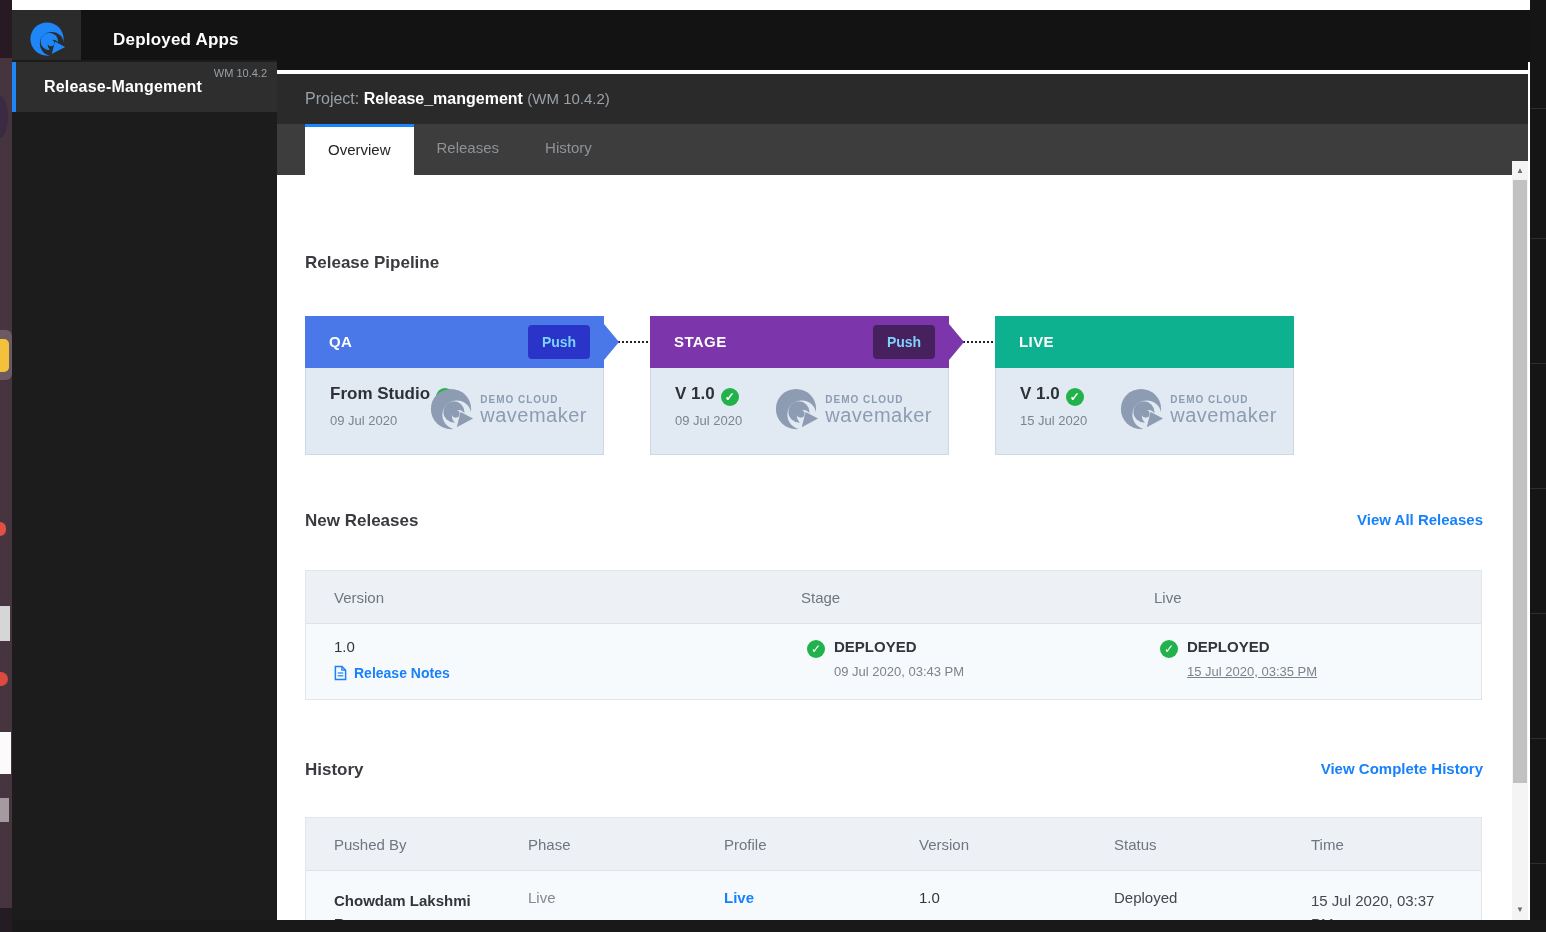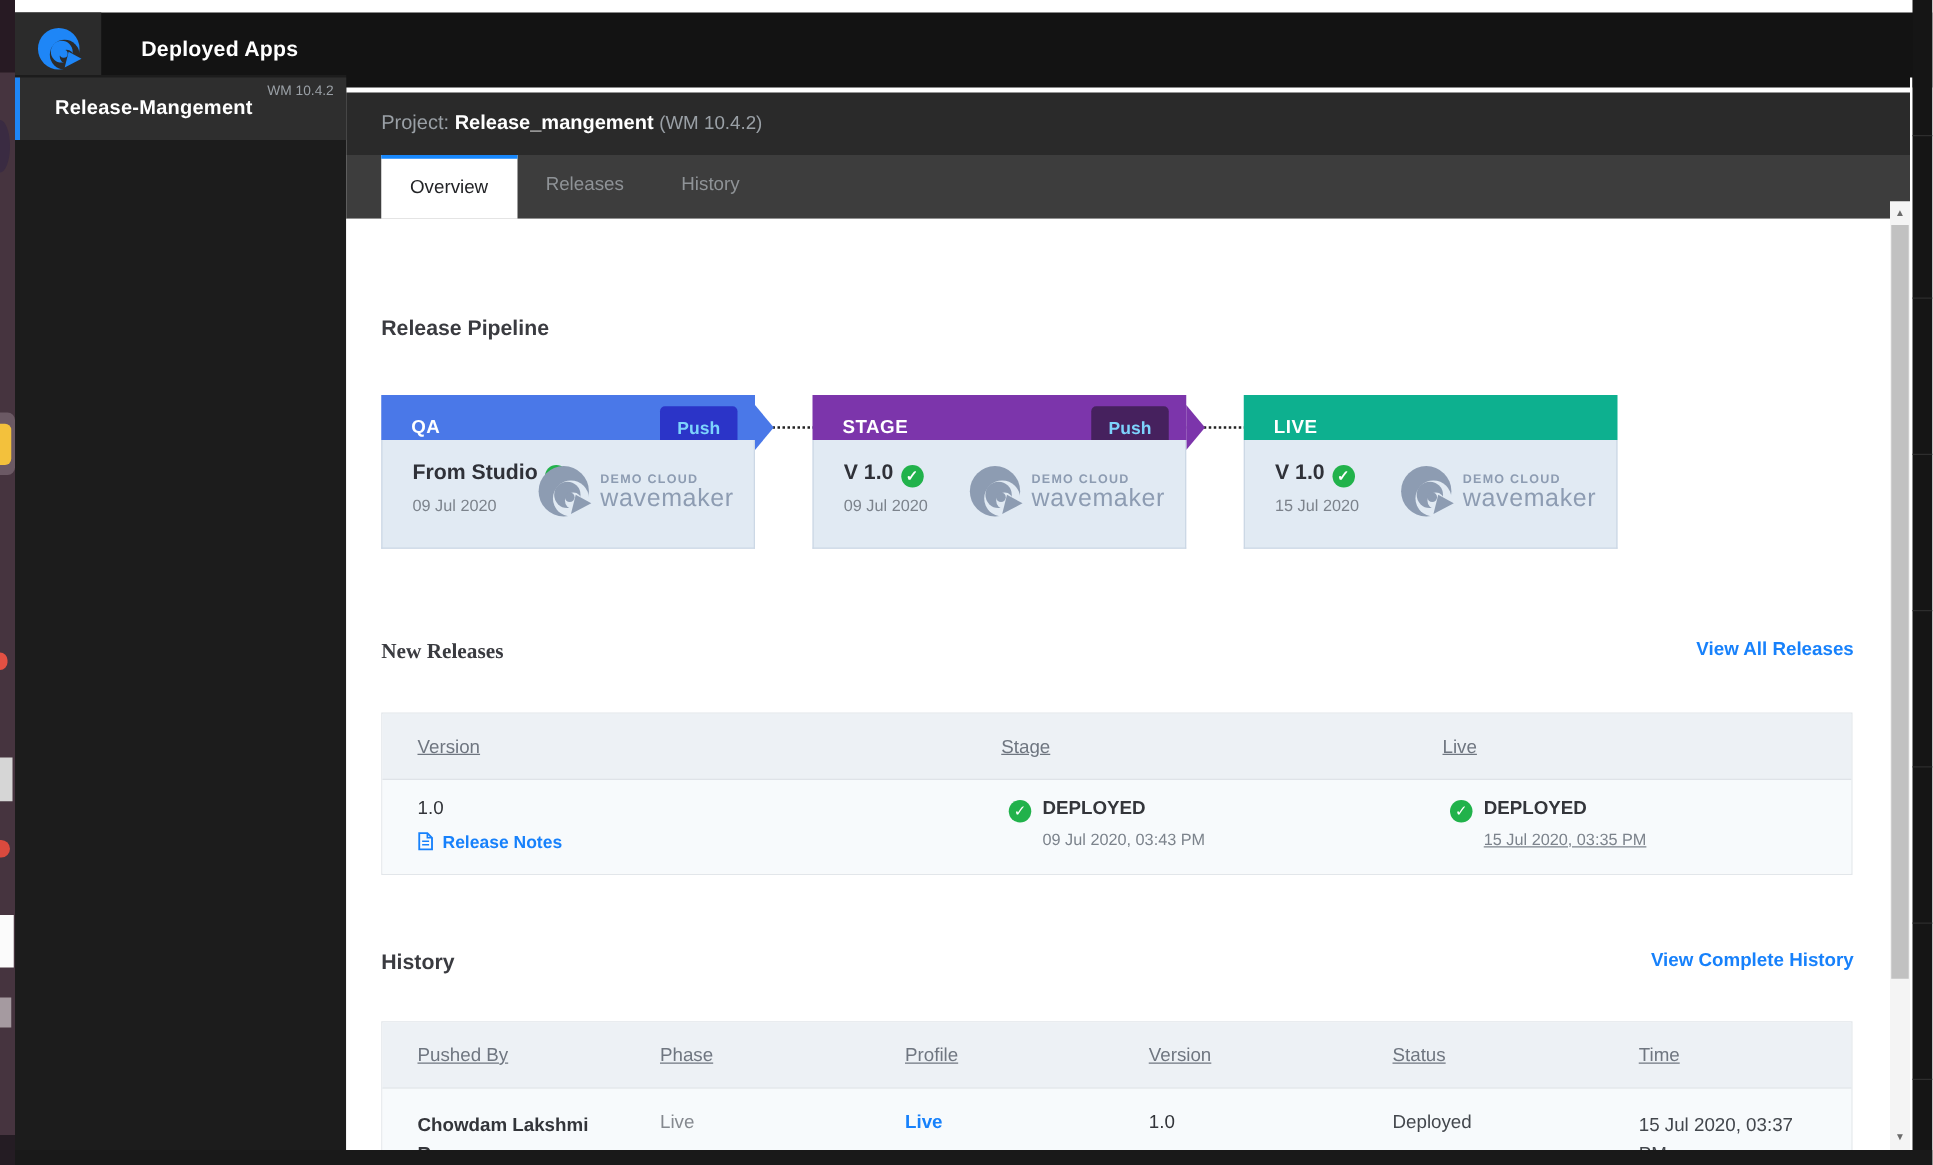--- a/index.html
+++ b/index.html
@@ -45,38 +45,38 @@
   .tab.active { background:#ffffff; color:#222326; font-weight:400; border-top:3px solid #1787fb; line-height:46px; }
 
   .content { position:absolute; left:0; top:101px; width:1235px; height:759px; background:#ffffff; overflow:hidden; }
 
   .section-title { position:absolute; left:28px; font-size:17px; font-weight:700; color:#3a3b40; }
   .view-link { position:absolute; right:29px; font-size:15px; font-weight:700; color:#1781fb; cursor:pointer; }
 
   
   .connector { position:absolute; top:166px; width:50px; border-top:2px dotted #222; z-index:0; }
   .stage-card { position:absolute; top:141px; width:299px; z-index:1; }
-  .stage-header { position:relative; height:36px; }
+  .stage-header { position:relative; height:52px; }
   .stage-name { position:absolute; left:24px; top:0; line-height:52px; color:#ffffff; font-size:15px; font-weight:700; letter-spacing:.4px; }
   .push-btn { position:absolute; right:14px; top:9px; width:62px; height:34px; border:none; border-radius:4px; color:#7dd3fc; font-size:14px; font-weight:700; font-family:"Liberation Sans",sans-serif; cursor:pointer; }
   .stage-arrow { position:absolute; right:-15px; top:8px; width:0; height:0; border-top:18px solid transparent; border-bottom:18px solid transparent; border-left:15px solid #000; }
   .stage-body { position:relative; height:87px; background:#e1eaf3; border:1px solid #ccd8e5; border-top:none; }
   .stage-version { position:absolute; left:24px; top:16px; font-size:17px; font-weight:700; color:#2f3138; }
   .stage-date { position:absolute; left:24px; top:45px; font-size:13px; color:#7c838c; }
   .check { display:inline-block; width:18px; height:18px; border-radius:50%; background:#21b24b; color:#fff; font-size:12px; line-height:18px; text-align:center; vertical-align:-2px; margin-left:6px; }
 
   .wm-logo { position:absolute; right:16px; top:18px; display:flex; align-items:center; }
   .wm-logo-texts { margin-left:6px; }
   .wm-small { font-size:10px; font-weight:700; letter-spacing:1px; color:#8d9cb2; }
   .wm-large { font-size:20px; color:#8d9cb2; letter-spacing:.5px; line-height:20px; }
 
   
   .table { position:absolute; left:28px; width:1177px; border:1px solid #e2e6ea; }
   .thead { position:relative; height:53px; background:#edf1f5; border-bottom:1px solid #dfe3e8; }
-  .th { position:absolute; top:0; line-height:53px; font-size:15px; color:#6f7680;text-decoration:underline; }
+  .th { position:absolute; top:0; line-height:53px; font-size:15px; color:#6f7680; }
   .trow { position:relative; background:#f7fafc; }
   .cell-dark { color:#33353a; font-size:15px; }
   .cell-gray { color:#7c838c; font-size:13px; }
   .status-txt { font-size:15px; font-weight:700; color:#33353a; }
   .link { color:#1781fb; cursor:pointer; }
 
   
   .nr-row { height:75px; }
   .nr-ver { position:absolute; left:28px; top:14px; }
   .nr-notes { position:absolute; left:28px; top:41px; font-size:14px; font-weight:700; display:flex; align-items:center; gap:7px; }
@@ -235,21 +235,21 @@
             <polygon points="34,27 47,34 30,43" fill="#8d9cb2"></polygon>
           </svg>
           <div class="wm-logo-texts">
             <div class="wm-small">DEMO CLOUD</div>
             <div class="wm-large">wavemaker</div>
           </div>
         </div>
       </div>
     </div>
 
-    <div class="section-title" style="top:336px;font-family:Liberation Serif, serif;">New Releases</div>
+    <div class="section-title" style="top:336px;">New Releases</div>
     <div class="view-link" style="top:336px;">View All Releases</div>
 
     <div class="table" style="top:395px;">
       <div class="thead">
         <div class="th" style="left:28px;">Version</div>
         <div class="th" style="left:495px;">Stage</div>
         <div class="th" style="left:848px;">Live</div>
       </div>
       <div class="trow nr-row">
         <div class="nr-ver cell-dark">1.0</div>

